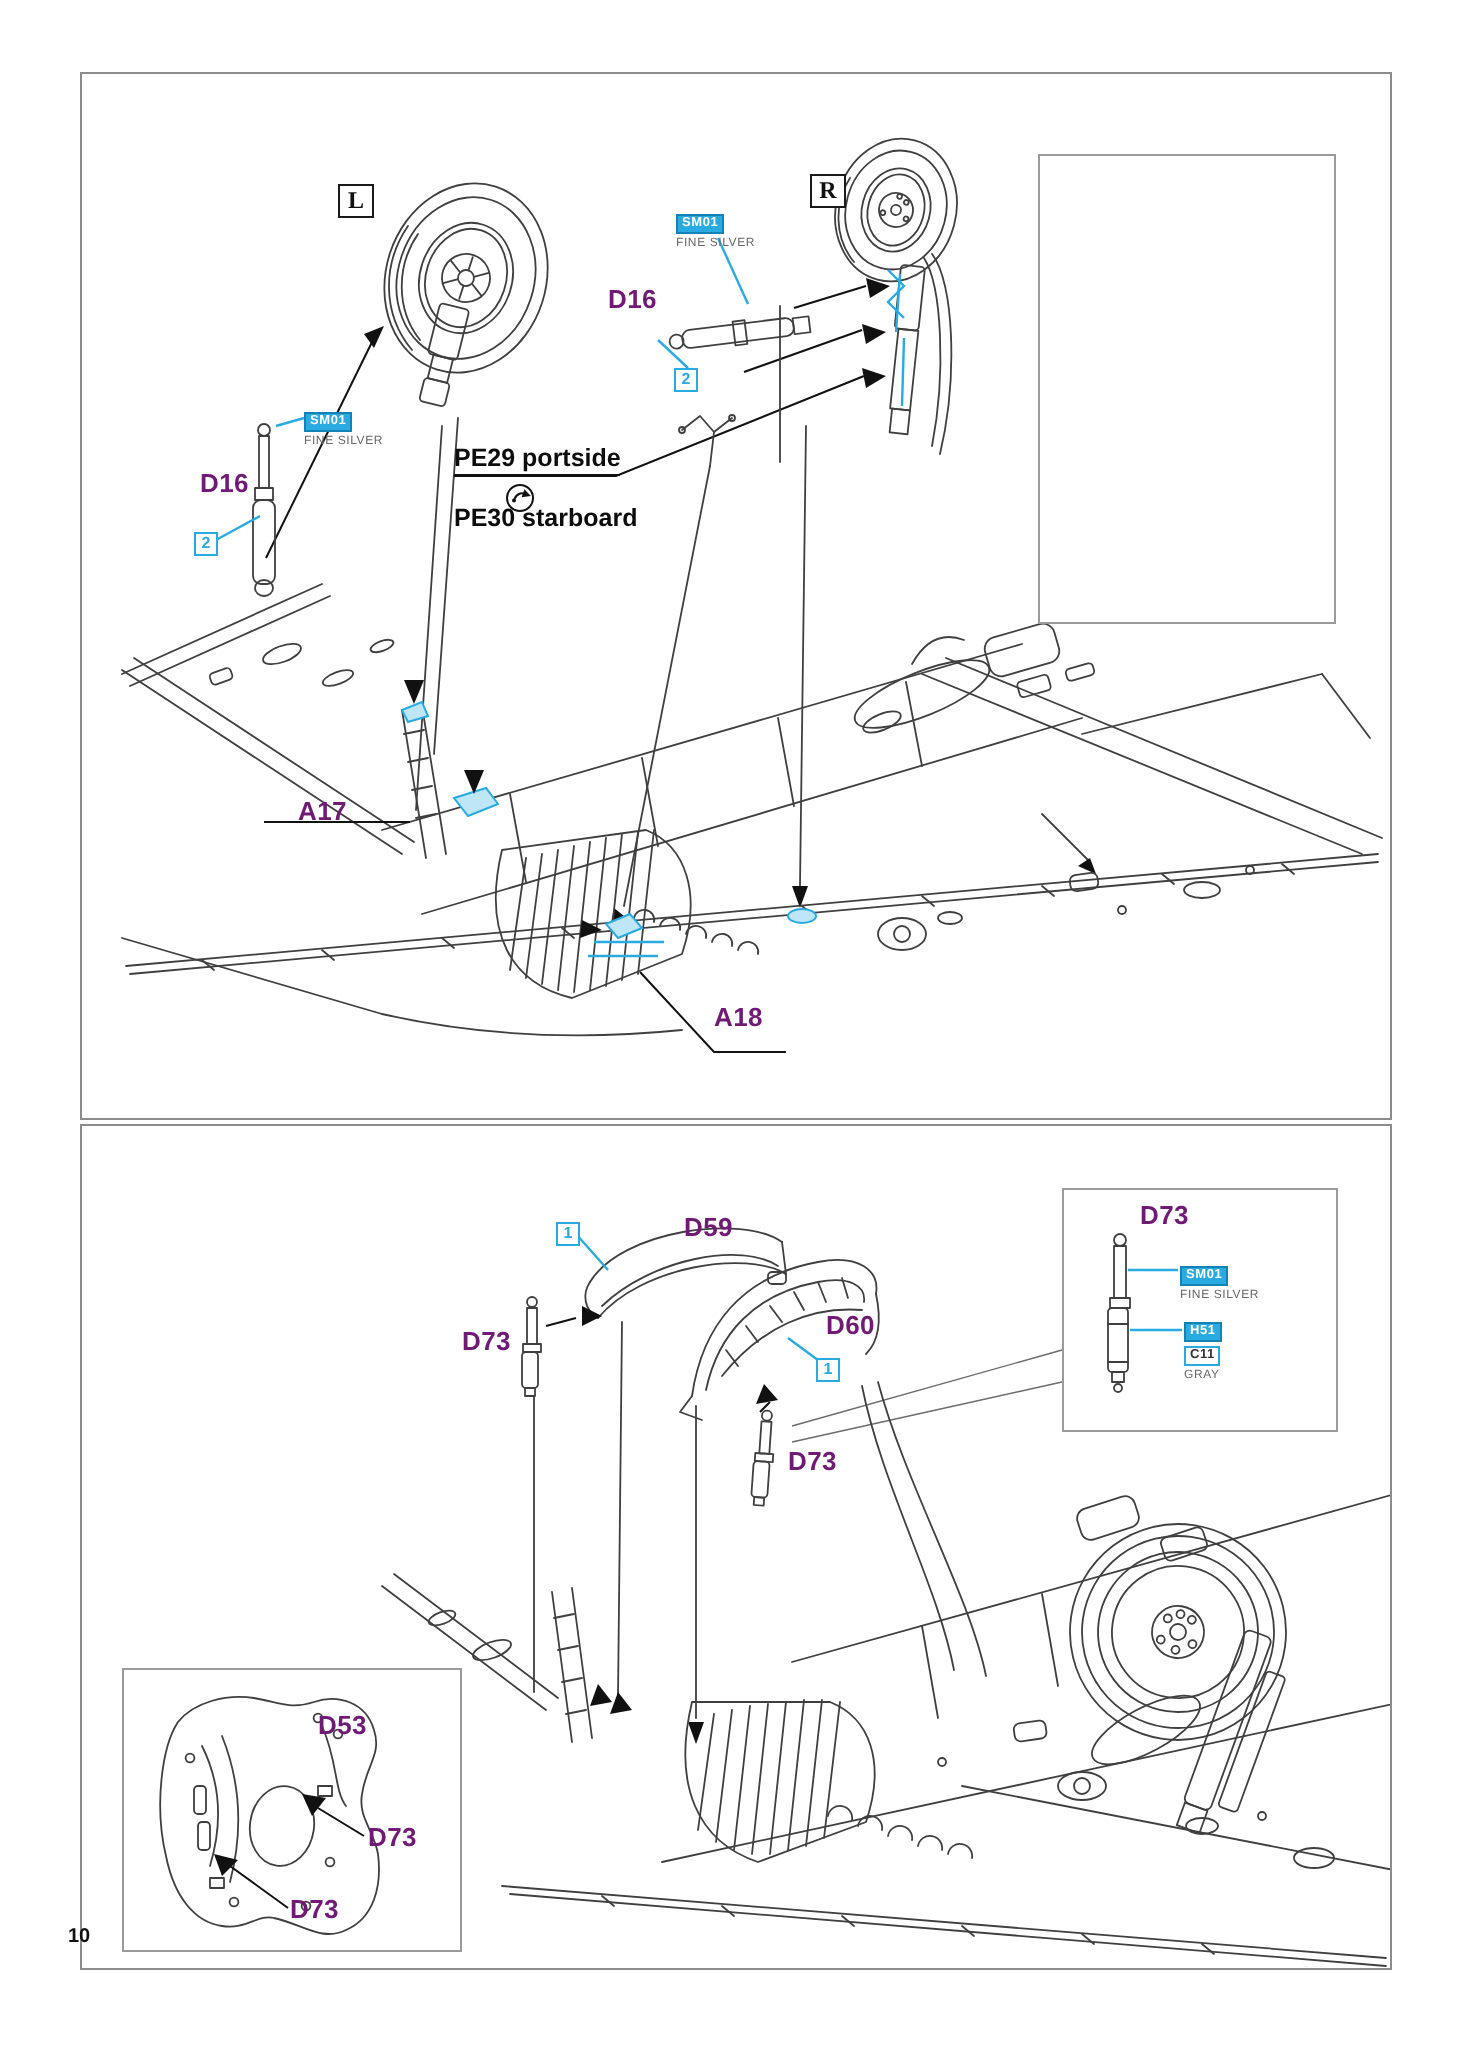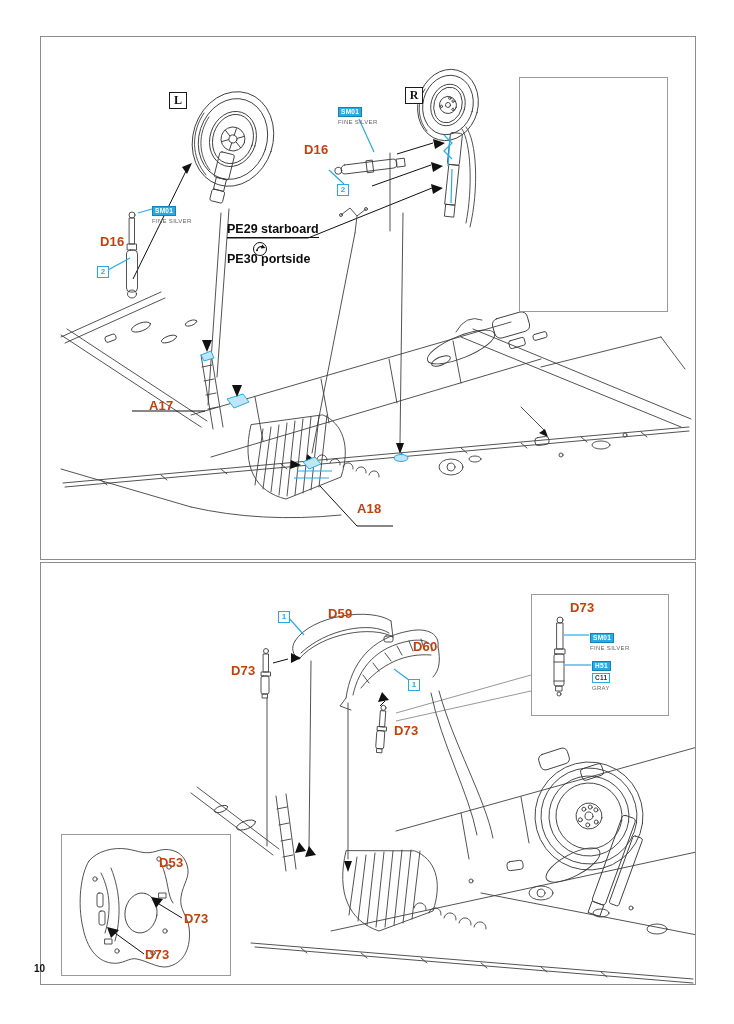--- a/index.html
+++ b/index.html
@@ -10,21 +10,21 @@
   #panel-bottom{top:562px;height:421px;}
   .art{position:absolute;left:0;top:0;}
   
   .ink{stroke:#3f3f3f;fill:none;stroke-width:.9;stroke-linecap:round;stroke-linejoin:round;}
   .thin{stroke:#6a6a6a;stroke-width:.7;}
   .k{stroke:#111;fill:none;stroke-width:1;}
   .kf{fill:#111;stroke:none;}
   .c{stroke:#29abe2;fill:none;stroke-width:1.2;}
   .cf{fill:#bfe6f7;stroke:#29abe2;stroke-width:1;}
   
-  .lbl{position:absolute;font-weight:bold;font-size:13px;color:#c2410c;letter-spacing:.2px;white-space:nowrap;}
+  .lbl{position:absolute;font-weight:bold;font-size:13px;color:#701a75;letter-spacing:.2px;white-space:nowrap;}
   .pe{position:absolute;font-weight:bold;font-size:12.5px;color:#0d0d0d;white-space:nowrap;}
   .pe.u{border-bottom:1.6px solid #111;padding-bottom:1px;}
   .side{position:absolute;width:16px;height:15px;border:1.7px solid #1a1a1a;text-align:center;
         line-height:15px;font-family:"Liberation Serif",serif;font-weight:bold;font-size:12px;color:#111;background:#fff;}
   .qty{position:absolute;width:10px;height:10px;border:1px solid #29abe2;color:#29abe2;background:#fff;
        font-size:8px;font-weight:bold;text-align:center;line-height:10px;}
   .paint{position:absolute;line-height:8px;}
   .pcode{display:inline-block;background:#29abe2;border:1px solid #1283b4;color:#fff;
          font-size:6.5px;font-weight:bold;padding:0 2px;line-height:8px;letter-spacing:.3px;}
   .pcode.alt{background:#fff;color:#333;border-color:#29abe2;}
@@ -266,28 +266,28 @@
       <div class="pname">FINE SILVER</div>
     </div>
 
     <div class="lbl" style="left:263px;top:105px;">D16</div>
     <div class="qty" style="left:296px;top:147px;">2</div>
     <div class="paint" style="left:297px;top:68px;">
       <span class="pcode">SM01</span>
       <div class="pname">FINE SILVER</div>
     </div>
 
-    <div class="pe u" style="left:186px;top:185px;">PE29 starboard</div>
+    <div class="pe u" style="left:186px;top:185px;">PE29 portside</div>
     <svg class="art" style="left:211px;top:204px;" width="16" height="16" viewBox="0 0 16 16">
       <circle cx="8" cy="8" r="6.5" class="k"></circle>
       <circle cx="5" cy="9.2" r="1" class="kf"></circle>
       <path d="M5.2,8.6 C6.3,5.8 9,4.8 11,6.4" class="k" style="stroke-width:1.1"></path>
       <polygon class="kf" points="10.2,3.6 13.4,7 8.8,7.6"></polygon>
     </svg>
-    <div class="pe" style="left:186px;top:215px;">PE30 portside</div>
+    <div class="pe" style="left:186px;top:215px;">PE30 starboard</div>
 
     <div class="lbl" style="left:108px;top:361px;">A17</div>
     <div class="lbl" style="left:316px;top:464px;">A18</div>
 
     <div class="inset" style="left:478px;top:40px;width:147px;height:233px;"></div>
   </div>
 
   <div class="panel" id="panel-bottom">
     <svg class="art" width="654" height="421" viewBox="0 0 654 421">
 
@@ -439,23 +439,23 @@
         <rect class="ink" x="118" y="330" width="7" height="5"></rect>
         <rect class="ink" x="64" y="376" width="7" height="5"></rect>
         <line class="k" x1="141" y1="355" x2="118" y2="341"></line>
         <polygon class="kf" points="110,334 115,345 122,336"></polygon>
         <line class="k" x1="103" y1="391" x2="74" y2="370"></line>
         <polygon class="kf" points="66,364 70,375 78,367"></polygon>
       </g>
     </svg>
 
     <div class="qty" style="left:237px;top:48px;">1</div>
-    <div class="lbl" style="left:247px;top:43px;padding-left:40px;">D59</div>
+    <div class="lbl" style="left:261px;top:43px;padding-left:40px;">D59</div>
     <div class="lbl" style="left:190px;top:100px;">D73</div>
-    <div class="lbl" style="left:372px;top:76px;">D60</div>
+    <div class="lbl" style="left:372px;top:92px;">D60</div>
     <div class="qty" style="left:367px;top:116px;">1</div>
     <div class="lbl" style="left:353px;top:160px;">D73</div>
 
     <div class="inset" style="left:490px;top:31px;width:136px;height:120px;">
       <svg class="art" width="136" height="120" viewBox="0 0 136 120">
         <g class="ink">
           <circle cx="28" cy="25" r="3"></circle>
           <rect x="25" y="28" width="6" height="26"></rect>
           <rect x="23" y="54" width="10" height="5"></rect>
           <rect x="22" y="59" width="10" height="32" rx="2"></rect>

